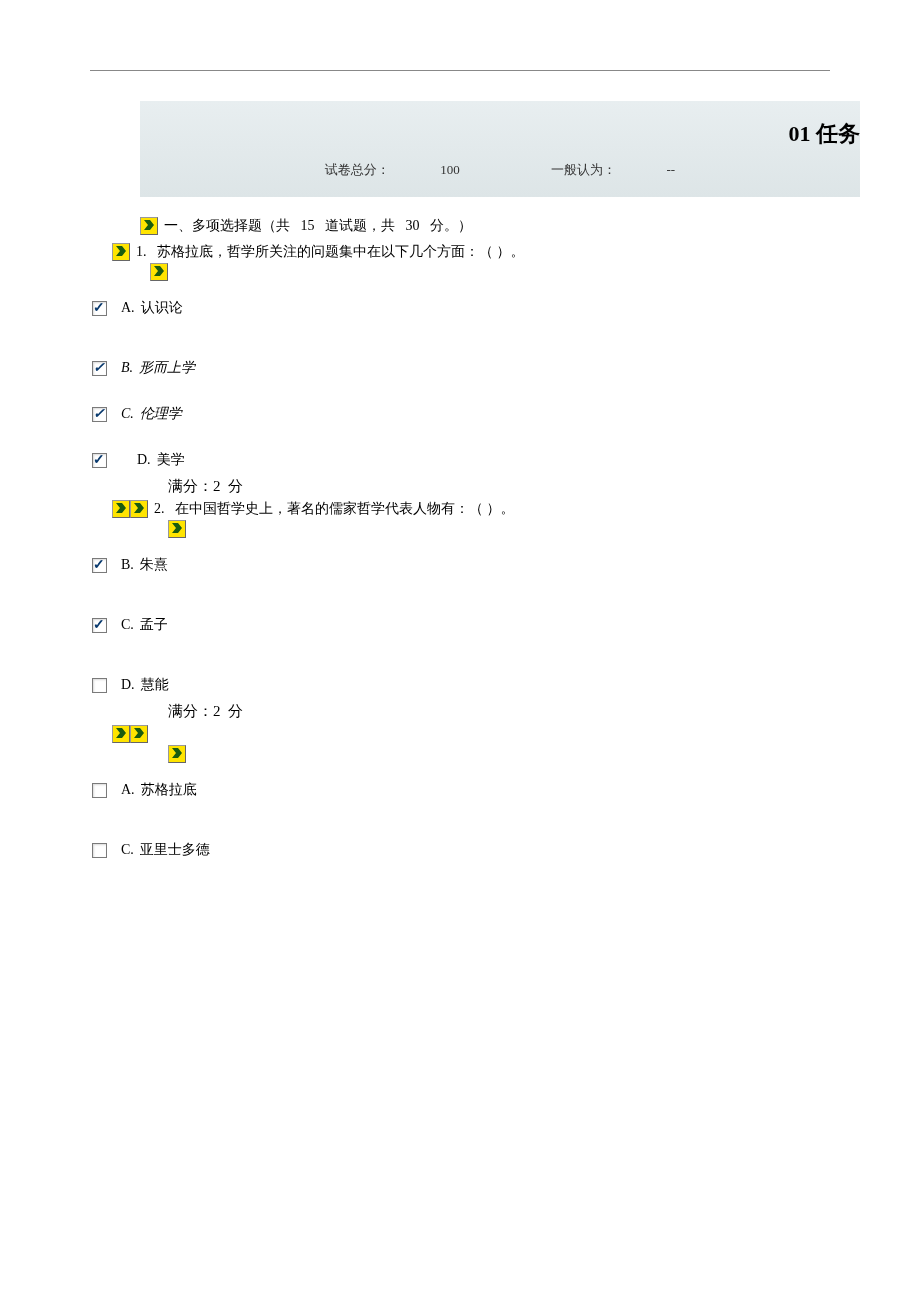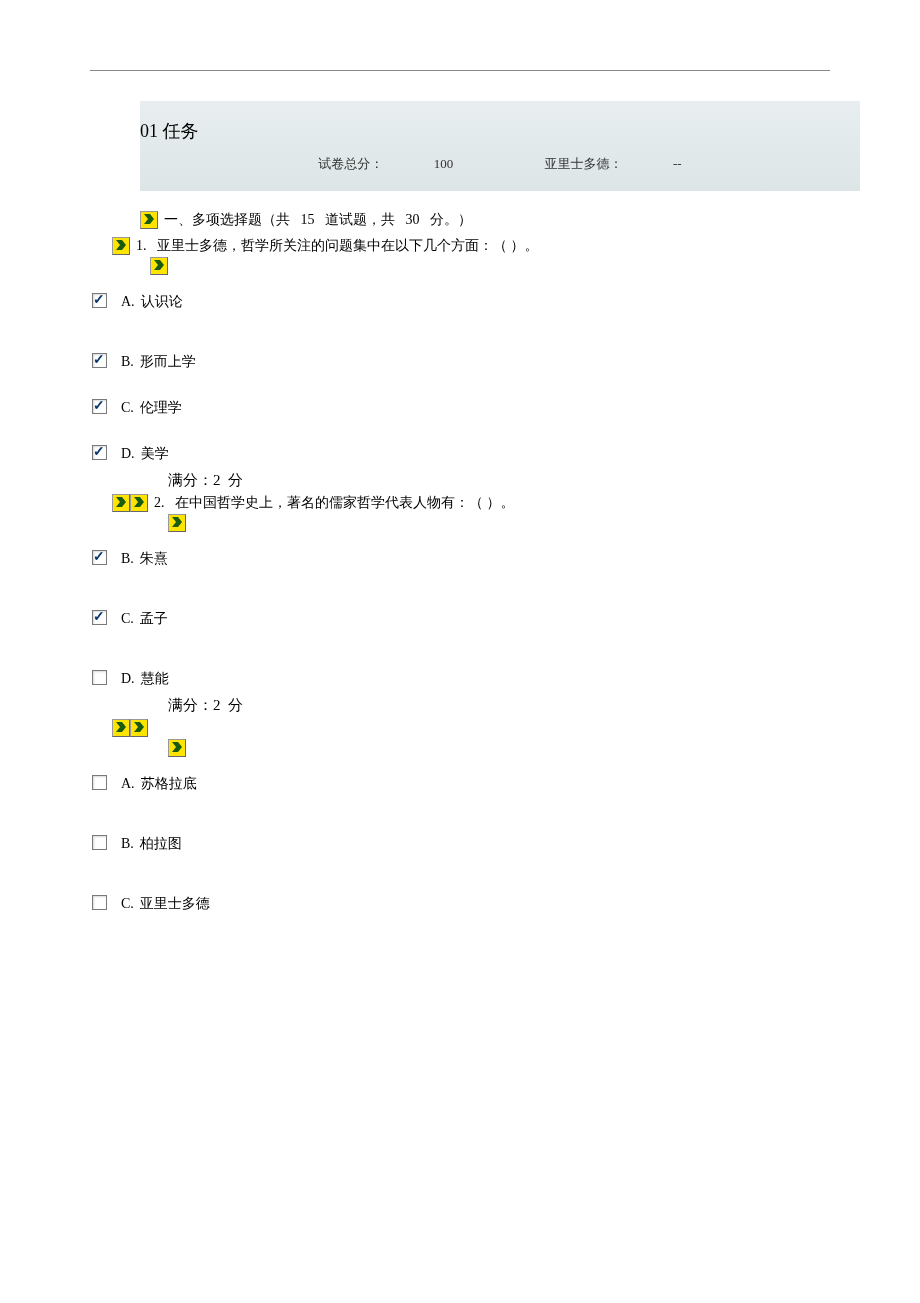--- a/index.html
+++ b/index.html
@@ -22,23 +22,23 @@
       margin-bottom: 30px;
     }
     .header-box {
       background: linear-gradient(to bottom, #e8eef0 0%, #dde5e7 100%);
       padding: 18px 0 18px 0;
       margin-left: 50px;
       margin-right: -30px;
       margin-bottom: 20px;
     }
     .header-title {
-      text-align: left;
-      font-size: 18px;
-      font-weight: normal;
+      text-align: right;
+      font-size: 22px;
+      font-weight: bold;
       font-family: "SimSun", serif;
       margin-bottom: 12px;
     }
     .header-sub {
       text-align: center;
       font-size: 13px;
       color: #333;
     }
     .header-sub span {
       margin: 0 22px;
@@ -78,25 +78,27 @@
       background: #1a5c0f;
       clip-path: polygon(0% 0%, 60% 0%, 100% 50%, 60% 100%, 0% 100%, 40% 50%);
     }
     .icon-row {
       margin-left: 60px;
       margin-top: 2px;
       margin-bottom: 12px;
     }
     .option-row {
       display: flex;
+      align-items: center;
       margin-bottom: 42px;
       margin-top: 18px;
     }
     .option-row.tighter {
       margin-bottom: 28px;
+      font-style: italic;
     }
     .checkbox {
       width: 15px;
       height: 15px;
       display: inline-block;
       margin-right: 10px;
       border: 1px solid #7a7a7a;
       box-shadow: inset 1px 1px 2px rgba(0,0,0,0.15);
       background: #fff;
       position: relative;
@@ -136,59 +138,59 @@
 </head>
 <body>
 
 <div class="page-container">
   <div class="top-line"></div>
 
   <div class="header-box">
     <div class="header-title">01 任务</div>
     <div class="header-sub">
       <span><span>试卷总分：</span>&nbsp;&nbsp;<span>100</span></span>
-      <span><span>亚里士多德：</span>&nbsp;&nbsp;<span>--</span></span>
+      <span><span>一般认为：</span>&nbsp;&nbsp;<span>--</span></span>
     </div>
   </div>
 
   <div class="section-row">
     <span class="icon-arrow"></span>
     <span class="qtext">
       <span>一、多项选择题（共</span>&nbsp;&nbsp;
       <span>15</span>&nbsp;&nbsp;
       <span>道试题，共</span>&nbsp;&nbsp;
       <span>30</span>&nbsp;&nbsp;
       <span>分。）</span>
     </span>
   </div>
 
   <div class="question-row">
     <span class="icon-arrow"></span>
     <span class="qtext">
       <span>1.</span>&nbsp;&nbsp;
-      <span class="blank-paren">亚里士多德，哲学所关注的问题集中在以下几个方面：（                            ）。</span>
+      <span class="blank-paren">苏格拉底，哲学所关注的问题集中在以下几个方面：（                            ）。</span>
     </span>
   </div>
   <div class="icon-row">
     <span class="icon-arrow"></span>
   </div>
 
   <div class="option-row">
     <span class="checkbox checked"></span>
     <span class="option-label"><span class="option-letter">A.</span><span>认识论</span></span>
   </div>
   <div class="option-row tighter">
     <span class="checkbox checked"></span>
     <span class="option-label"><span class="option-letter">B.</span><span>形而上学</span></span>
   </div>
   <div class="option-row tighter">
     <span class="checkbox checked"></span>
     <span class="option-label"><span class="option-letter">C.</span><span>伦理学</span></span>
   </div>
-  <div class="option-row" style="margin-bottom:8px;">
+  <div class="option-row" style="margin-bottom:8px;gap:16px;">
     <span class="checkbox checked"></span>
     <span class="option-label"><span class="option-letter">D.</span><span>美学</span></span>
   </div>
   <div class="score-line">
     <span>满分：</span><span>2</span>&nbsp;&nbsp;<span>分</span>
   </div>
 
   <div class="question-row">
     <span class="icon-arrow"></span>
     <span class="icon-arrow"></span>
@@ -224,20 +226,16 @@
   <div class="icon-row" style="margin-left:78px;">
     <span class="icon-arrow"></span>
   </div>
 
   <div class="option-row">
     <span class="checkbox"></span>
     <span class="option-label"><span class="option-letter">A.</span><span>苏格拉底</span></span>
   </div>
   <div class="option-row">
     <span class="checkbox"></span>
-    <span class="option-label"><span class="option-letter">B.</span><span>柏拉图</span></span>
-  </div>
-  <div class="option-row">
-    <span class="checkbox"></span>
     <span class="option-label"><span class="option-letter">C.</span><span>亚里士多德</span></span>
   </div>
 
 </div>
 
 </body></html>

